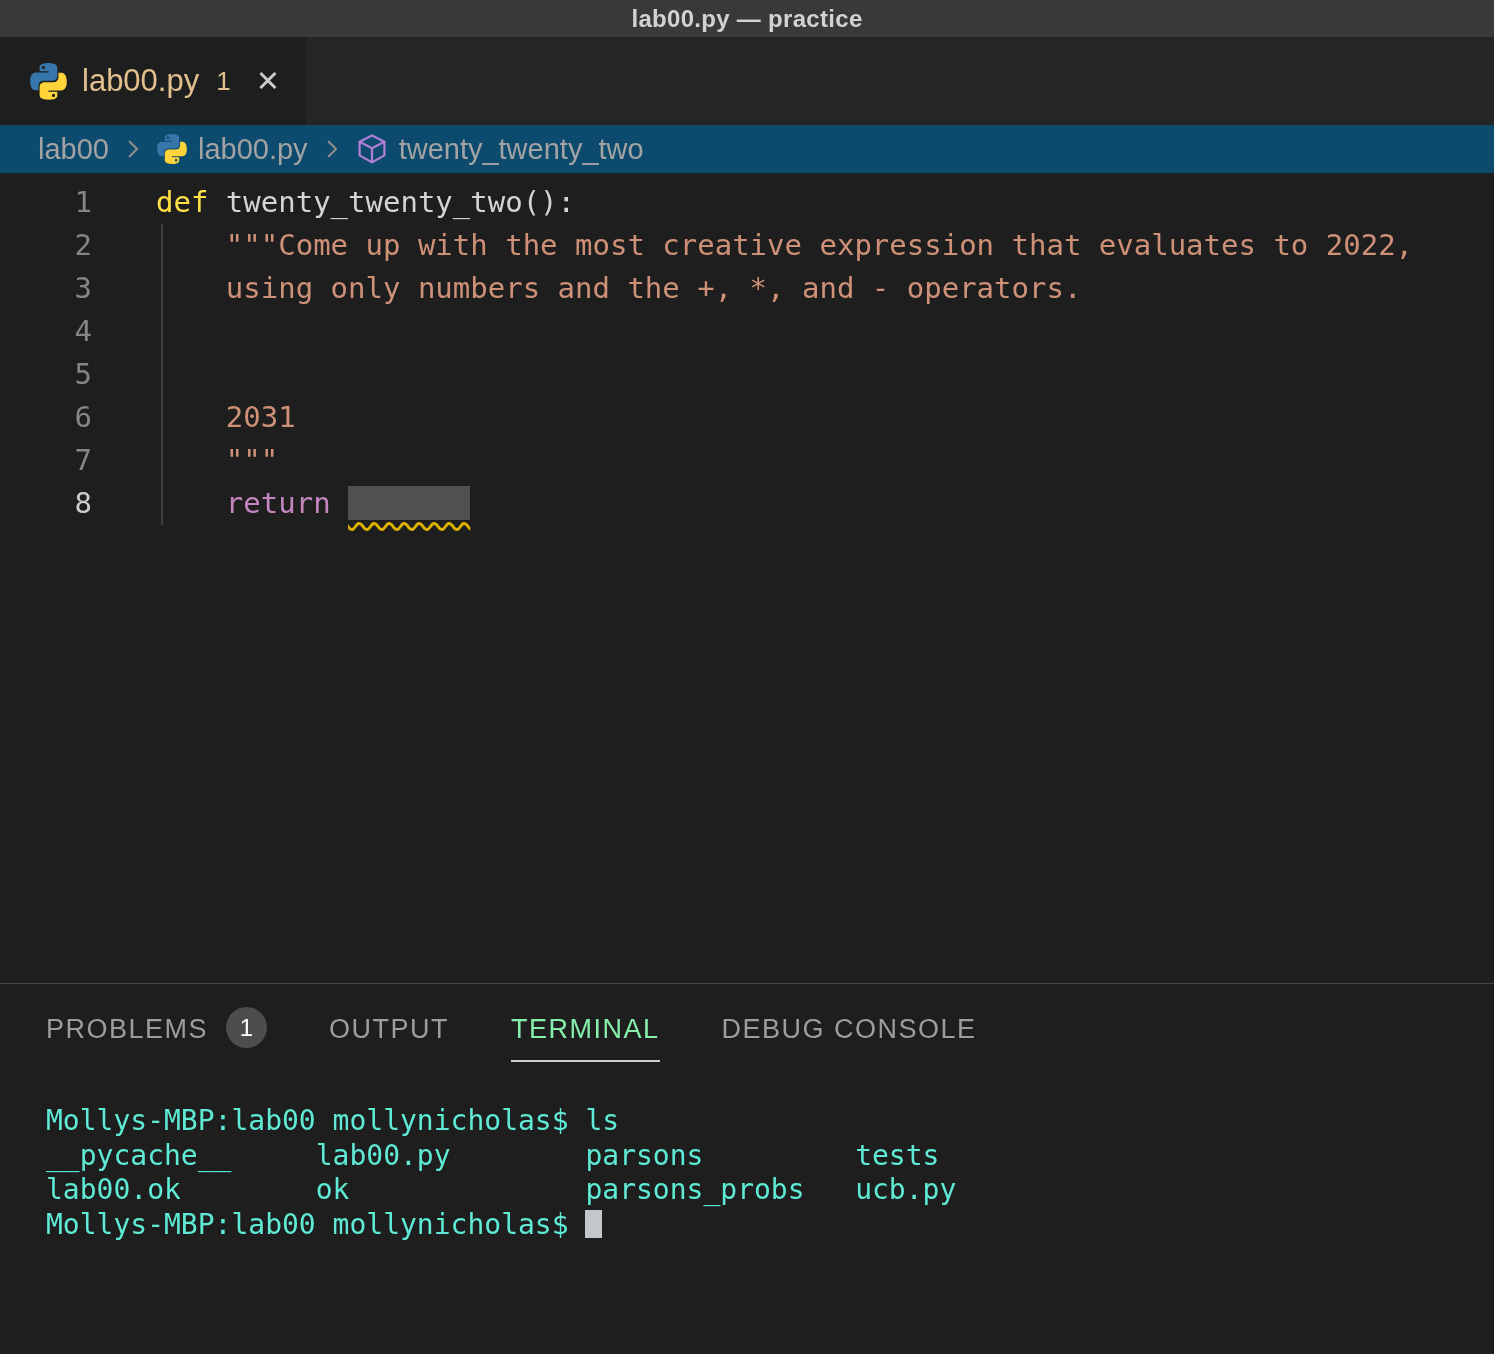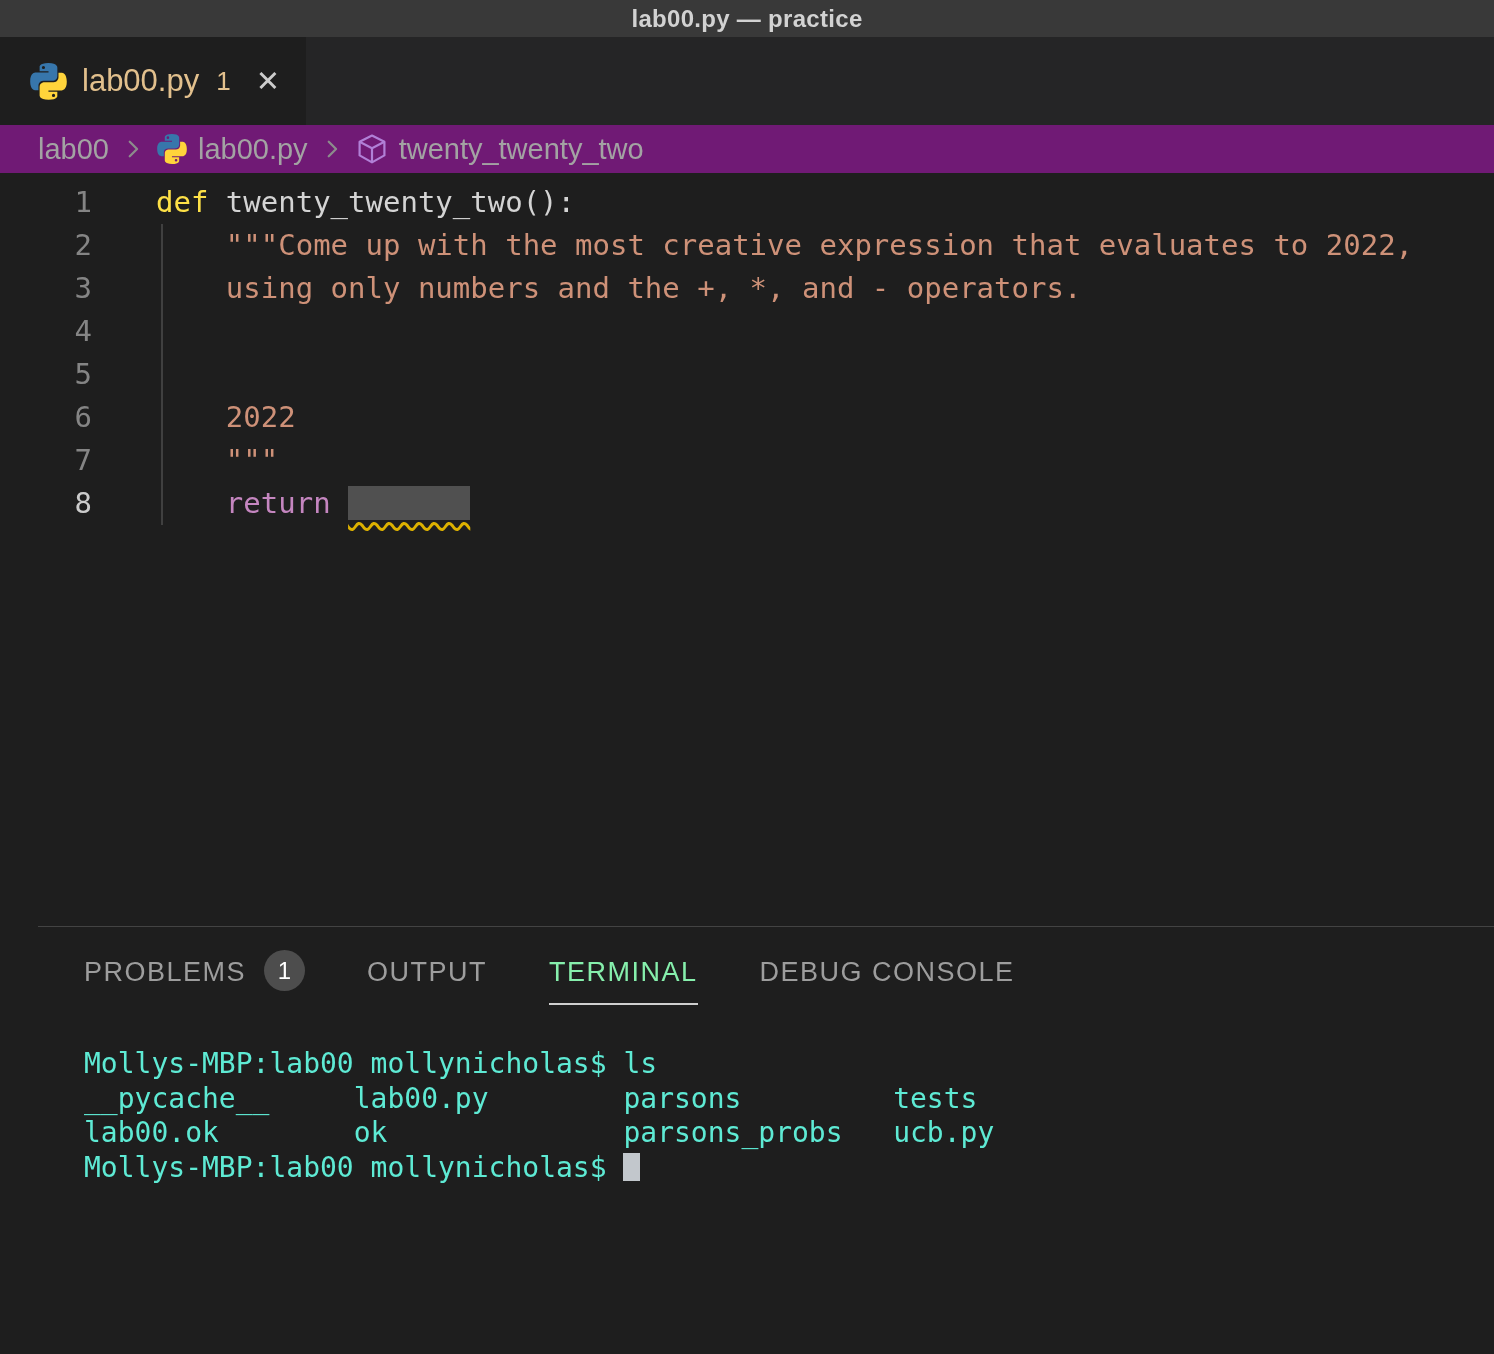--- a/index.html
+++ b/index.html
@@ -25,21 +25,21 @@
   .tab-count { color: #e2c08d; font-size: 26px; margin-left: 2px; }
   .tab-close { color: #cccccc; font-size: 29px; margin-left: 10px; cursor: pointer; }
   .icon svg { display: block; }
   .py-icon svg { width: 37px; height: 37px; }
   .py-icon-sm svg { width: 30px; height: 30px; }
   .cube-icon svg { width: 32px; height: 32px; }
   .bc-sep svg { width: 26px; height: 26px; }
 
   
   .breadcrumb {
-    height: 48px; flex: none; background: #701a75;
+    height: 48px; flex: none; background: #0c4a6e;
     display: flex; align-items: center; gap: 11px;
     padding-left: 38px; color: #a3a3a3; font-size: 29px;
   }
   .bc-item { cursor: pointer; }
 
   
   .editor {
     position: relative; flex: 1 1 auto; overflow: hidden;
     font-family: "DejaVu Sans Mono", monospace; font-size: 29px; line-height: 43px;
     padding-top: 8px;
@@ -57,21 +57,21 @@
     background: #505050; color: transparent;
     text-decoration: underline wavy #ddb100 2.5px;
     text-underline-offset: 9px; text-decoration-skip-ink: none;
   }
   .indent-guide {
     position: absolute; left: 161px; top: 51px;
     width: 2px; height: 301px; background: #404040;
   }
 
   
-  .panel { flex: none; height: 428px; border-top: 1px solid #434343; background: #1e1e1e; margin-left: 38px; }
+  .panel { flex: none; height: 371px; border-top: 1px solid #434343; background: #1e1e1e; }
   .panel-tabs {
     display: flex; align-items: center; gap: 62px;
     padding: 30px 0 0 46px; font-size: 27px; letter-spacing: 1.5px; color: #9d9d9d;
   }
   .panel-tab {
     display: flex; align-items: center;
     padding-bottom: 15px; border-bottom: 2px solid transparent; cursor: pointer;
   }
   .panel-tab.active { color: #86efac; border-bottom-color: #cfcfcf; }
   .badge {
@@ -158,21 +158,21 @@
         </div>
         <div class="code-line">
           <div class="gutter">4</div>
           <div class="line-text"></div>
         </div>
         <div class="code-line">
           <div class="gutter">5</div>
         </div>
         <div class="code-line">
           <div class="gutter">6</div>
-          <div class="line-text"><span class="tok-str">    2022</span></div>
+          <div class="line-text"><span class="tok-str">    2031</span></div>
         </div>
         <div class="code-line">
           <div class="gutter">7</div>
           <div class="line-text"><span class="tok-str">    """</span></div>
         </div>
         <div class="code-line">
           <div class="gutter current">8</div>
           <div class="line-text"><span class="tok-pl">    </span><span class="tok-ctrl">return</span><span class="tok-pl"> </span><span class="tok-sel">&nbsp;&nbsp;&nbsp;&nbsp;&nbsp;&nbsp;&nbsp;</span></div>
         </div>
       </div>

